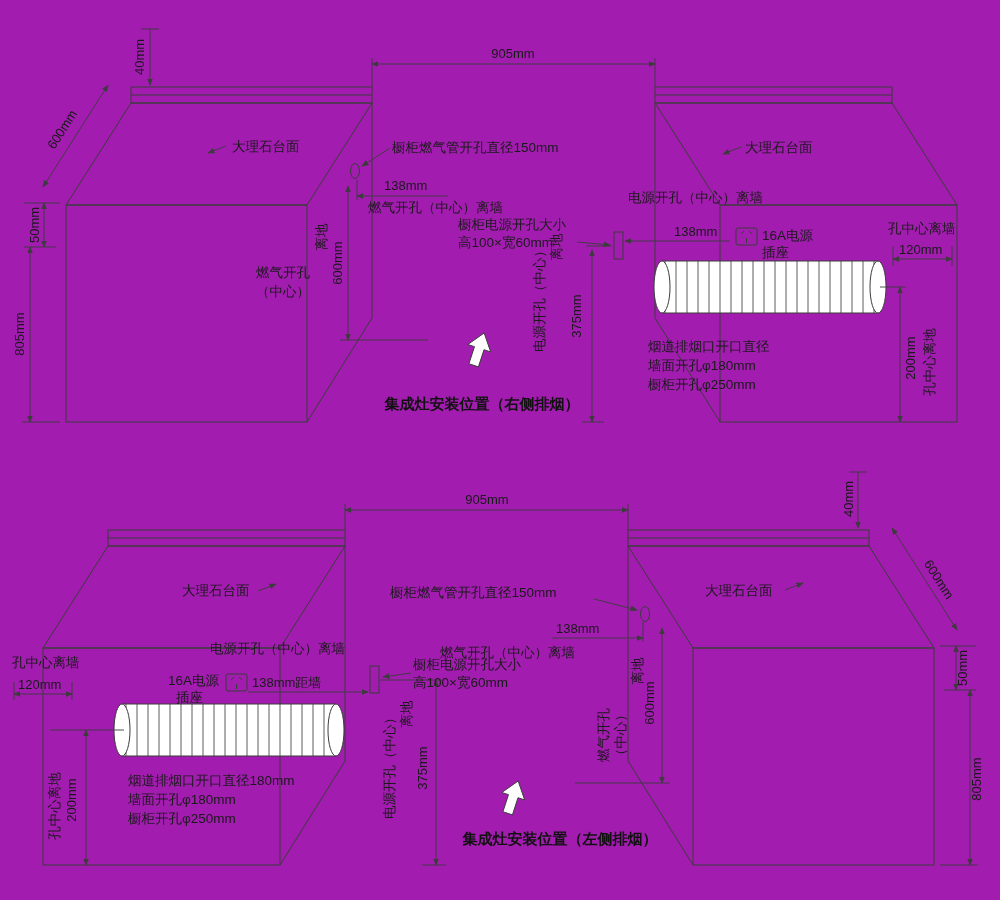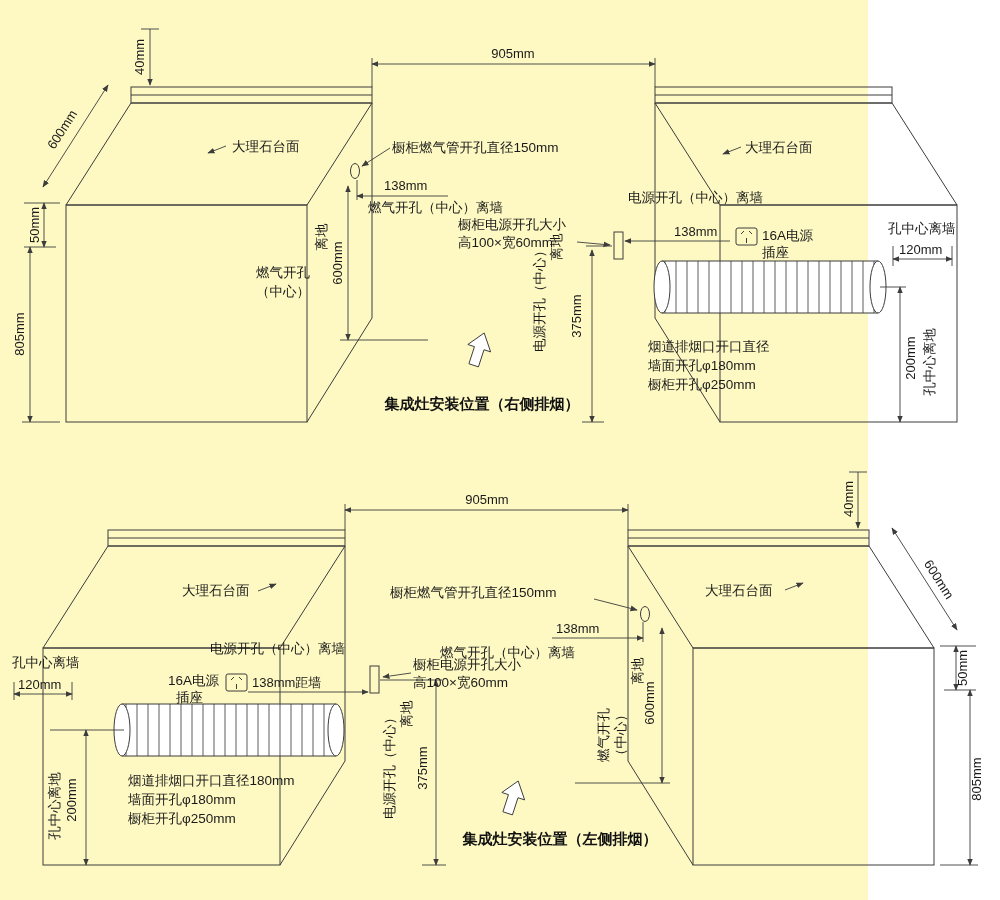--- a/index.html
+++ b/index.html
@@ -1,16 +1,16 @@
 <!DOCTYPE html>
 <html><head>
 <meta charset="utf-8">
 <style>
   html,body{margin:0;padding:0;background:#fff;}
-  #stage{width:868px;height:900px;background:#fef9c3;position:relative;}
+  #stage{width:1000px;height:900px;background:#a21caf;position:relative;}
   svg{display:block;}
   text{font-family:"Liberation Sans","DejaVu Sans",sans-serif;}
   .t{font-size:13.5px;fill:#1a1a1a;}
   .d{font-size:13px;fill:#1a1a1a;}
   .ttl{font-size:15px;font-weight:bold;fill:#111;}
   .ln{stroke:#3c3c3c;stroke-width:1;fill:none;}
   .dim{stroke:#3c3c3c;stroke-width:0.9;fill:none;}
 </style>
 </head>
 <body>

